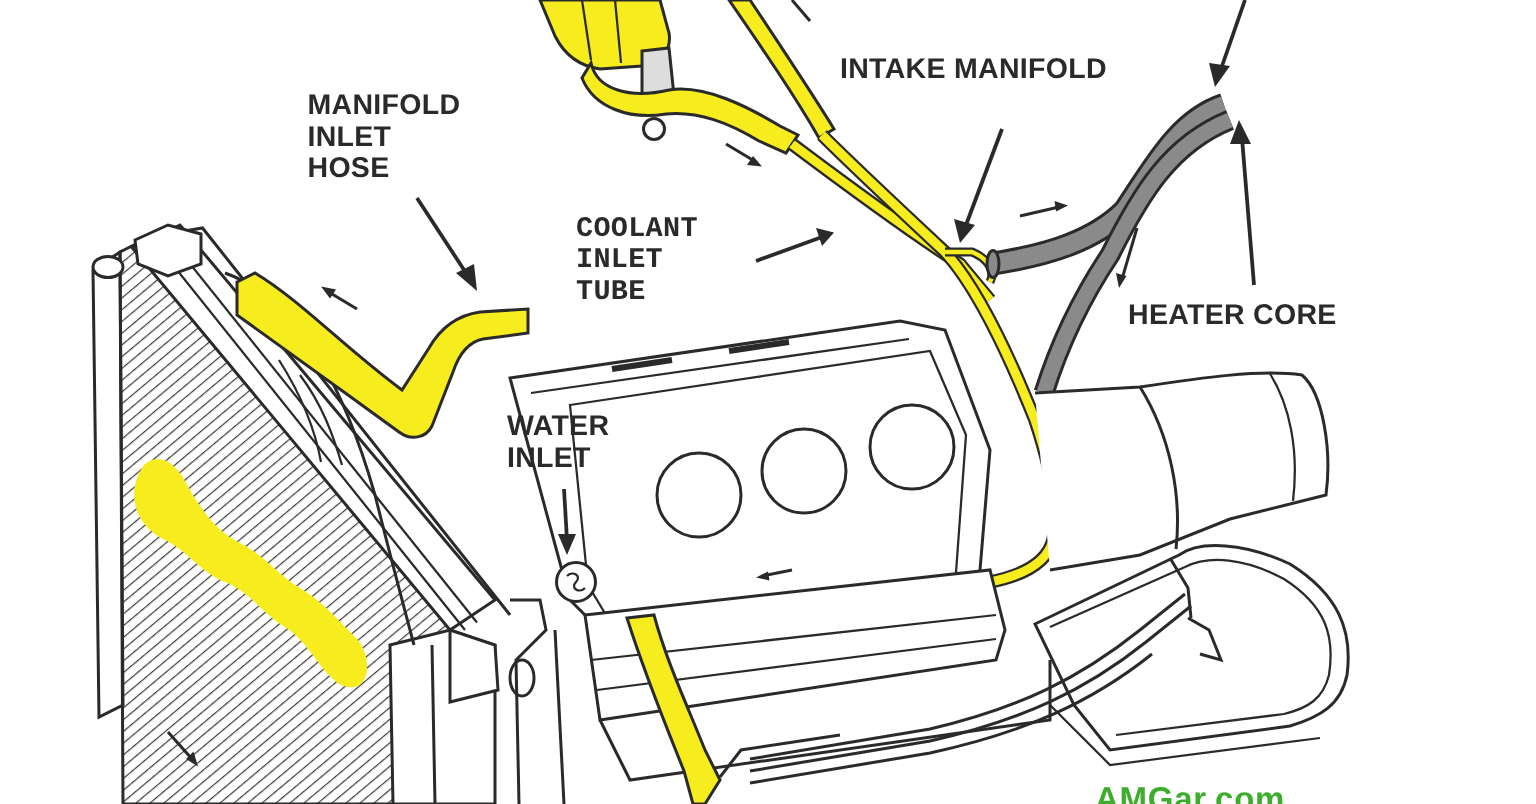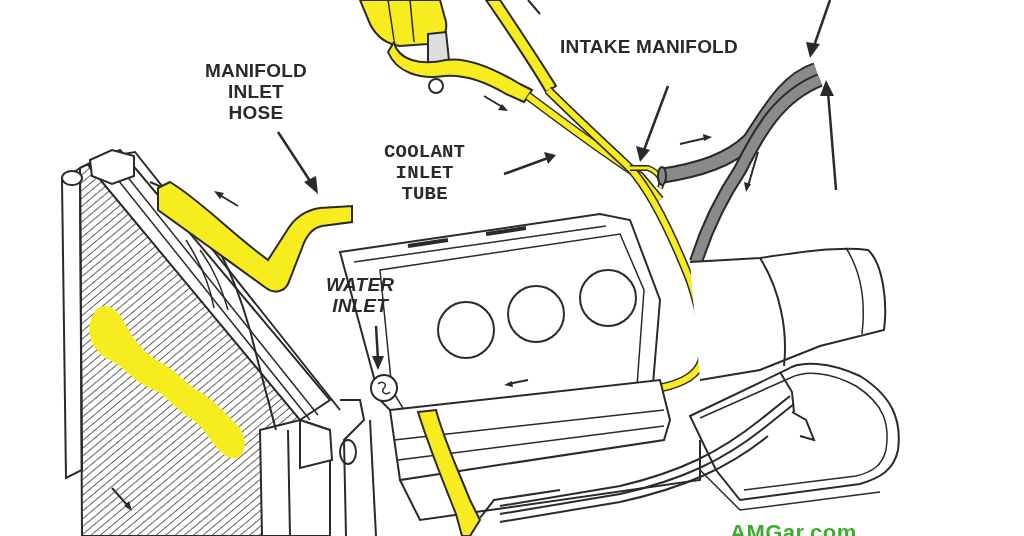--- a/index.html
+++ b/index.html
@@ -21,21 +21,20 @@
       width: 1024px;
       height: 536px;
     }
     .label {
       position: absolute;
       font-family: "Liberation Sans", sans-serif;
       font-weight: bold;
       font-size: 19px;
       line-height: 21px;
       color: #2a2a2a;
-      text-align: center;
       white-space: nowrap;
       letter-spacing: 0.2px;
     }
     .label span { display: block; }
     .watermark {
       position: absolute;
       left: 730px;
       top: 520px;
       font-family: "Liberation Sans", sans-serif;
       font-weight: bold;
@@ -211,20 +210,21 @@
   <span>INTAKE MANIFOLD</span>
 </div>
 
 <div class="label" style="left:384px; top:142px;font-family:Liberation Mono, monospace;">
   <span>COOLANT</span>
   <span>INLET</span>
   <span>TUBE</span>
 </div>
 
 <div class="label" style="left:752px; top:200px;">
-</div>
-
-<div class="label" style="left:326px; top:274px;font-style:italic;">
+  <span>HEATER CORE</span>
+</div>
+
+<div class="label" style="left:338px; top:274px;">
   <span>WATER</span>
   <span>INLET</span>
 </div>
 
 <div class="watermark">AMGar.com</div>
 
 </body></html>

